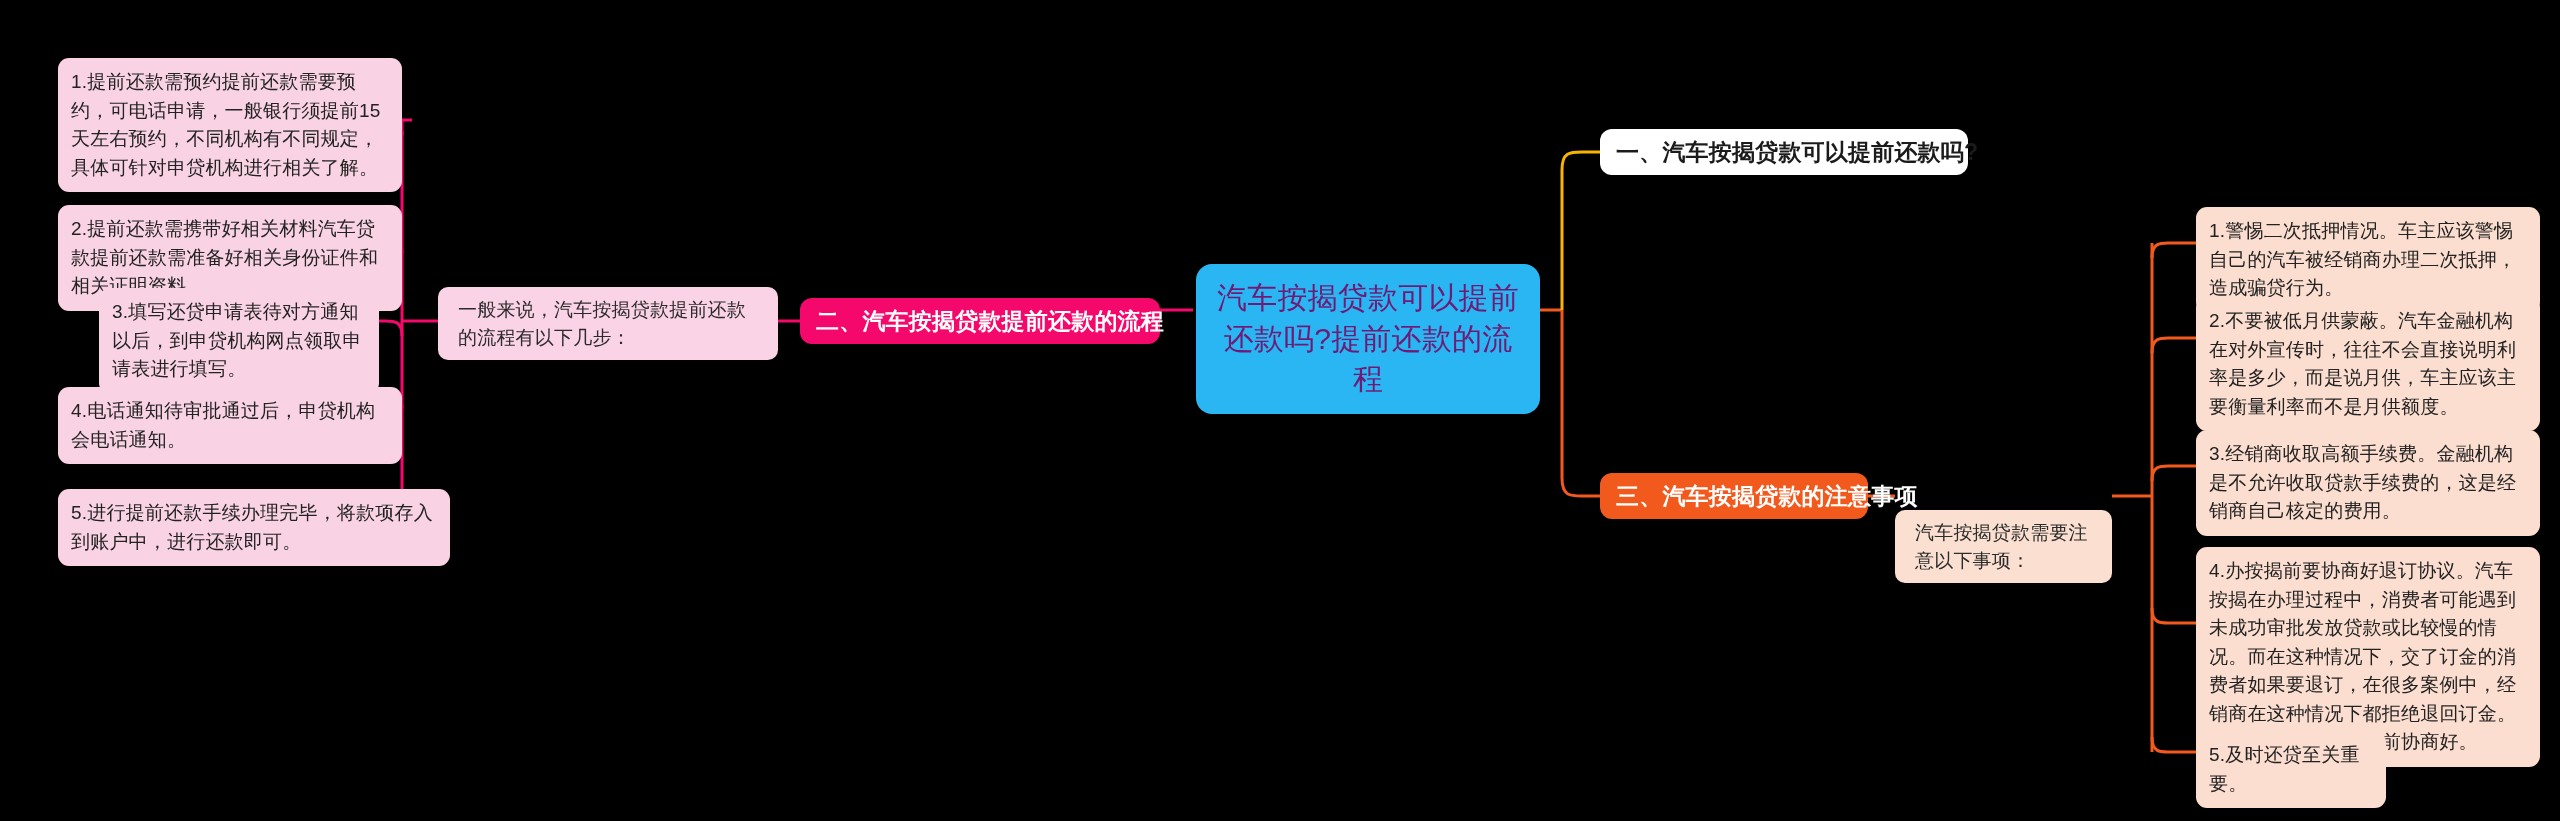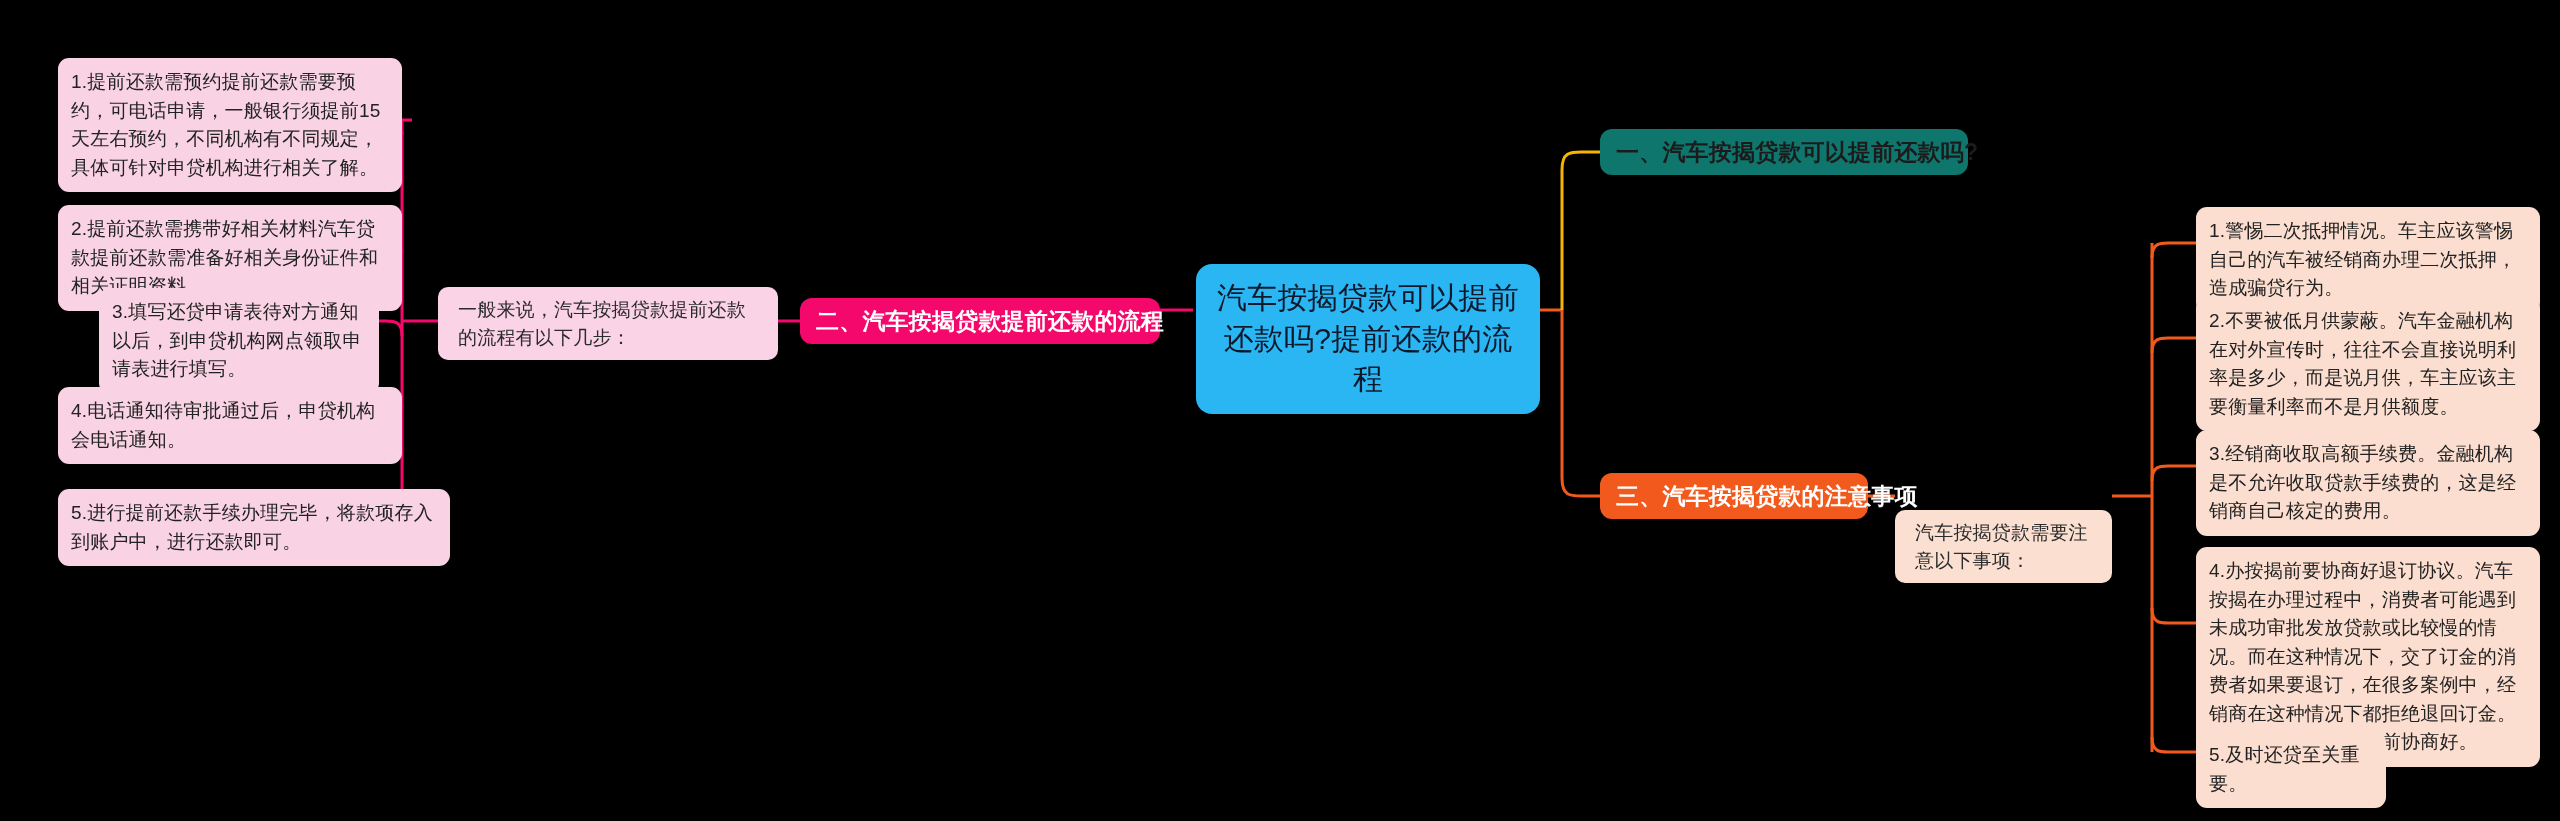--- a/index.html
+++ b/index.html
@@ -29,40 +29,40 @@
     display: flex;
     align-items: center;
     line-height: 1.42;
     letter-spacing: 0.2px;
   }
   .node span.txt { display: block; width: 100%; }
 
   
   .root {
     background: #29b6f2;
-    color: #0f172a;
+    color: #701a75;
     font-size: 30px;
     font-weight: 400;
     text-align: center;
     padding: 14px 18px;
     border-radius: 16px;
     line-height: 1.35;
   }
 
   
   .branch {
     color: #ffffff;
     font-size: 23px;
     font-weight: 700;
     padding: 10px 16px;
     border-radius: 12px;
     text-align: left;
     white-space: nowrap;
   }
-  .branch.yellow { background: #0f766e; color: #1b1b1b; }
+  .branch.yellow { background: #ffffff; color: #1b1b1b; }
   .branch.pink   { background: #f5086b; color: #ffffff; }
   .branch.orange { background: #f15a1c; color: #ffffff; }
 
   
   .caption {
     font-size: 19px;
     padding: 9px 20px;
     border-radius: 10px;
     line-height: 1.45;
   }

